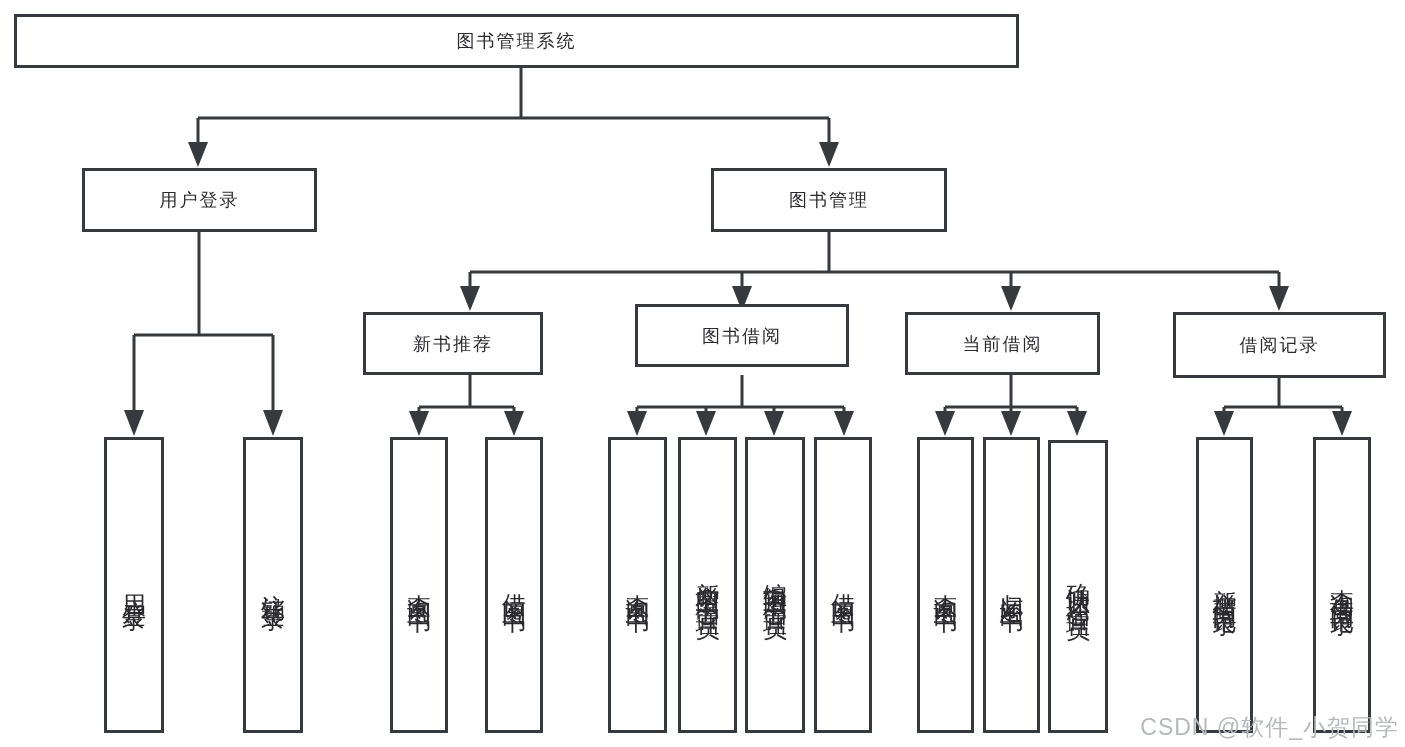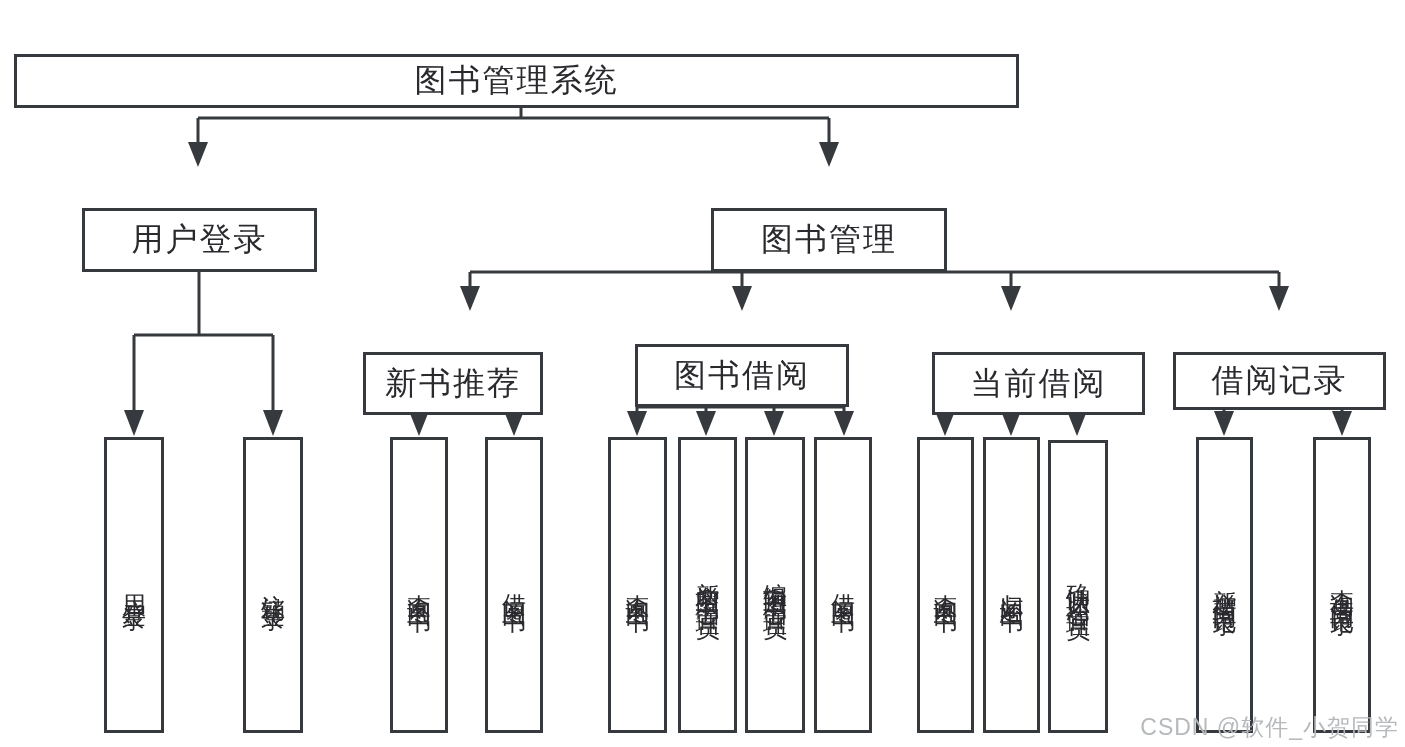--- a/index.html
+++ b/index.html
@@ -19,23 +19,22 @@
   .connectors{position:absolute;left:0;top:0;width:1405px;height:747px;}
   .connectors path{stroke:var(--line);stroke-width:3;fill:none;}
   .connectors polygon{fill:var(--line);stroke:none;}
   .box{
     position:absolute;
     box-sizing:border-box;
     background:var(--box_bg);
     border:3px solid var(--line);
     display:flex;align-items:center;justify-content:center;
     color:var(--text);
-    font-size:32px;letter-spacing:2px;
+    font-size:18px;letter-spacing:2px;
     white-space:nowrap;
-    margin-top:40px;
   }
   .vbox{
     position:absolute;
     box-sizing:border-box;
     background:var(--box_bg);
     border:3px solid var(--line);
     display:flex;align-items:center;justify-content:center;
     color:var(--text);
   }
   .vlabel{
@@ -105,24 +104,24 @@
   <div class="box" style="left:711px;top:168px;width:236px;height:64px;">
     <span>图书管理</span>
   </div>
 
   <div class="box" style="left:363px;top:312px;width:180px;height:63px;">
     <span>新书推荐</span>
   </div>
   <div class="box" style="left:635px;top:304px;width:214px;height:63px;">
     <span>图书借阅</span>
   </div>
-  <div class="box" style="left:932px;top:312px;width:213px;height:63px;">
+  <div class="box" style="left:905px;top:312px;width:195px;height:63px;">
     <span>当前借阅</span>
   </div>
-  <div class="box" style="left:1173px;top:312px;width:213px;height:58px;">
+  <div class="box" style="left:1173px;top:312px;width:213px;height:66px;">
     <span>借阅记录</span>
   </div>
 
   <div class="vbox" style="left:104px;top:437px;width:60px;height:296px;">
     <span class="vlabel">用户登录</span>
   </div>
   <div class="vbox" style="left:243px;top:437px;width:60px;height:296px;">
     <span class="vlabel">注销登录</span>
   </div>
 

